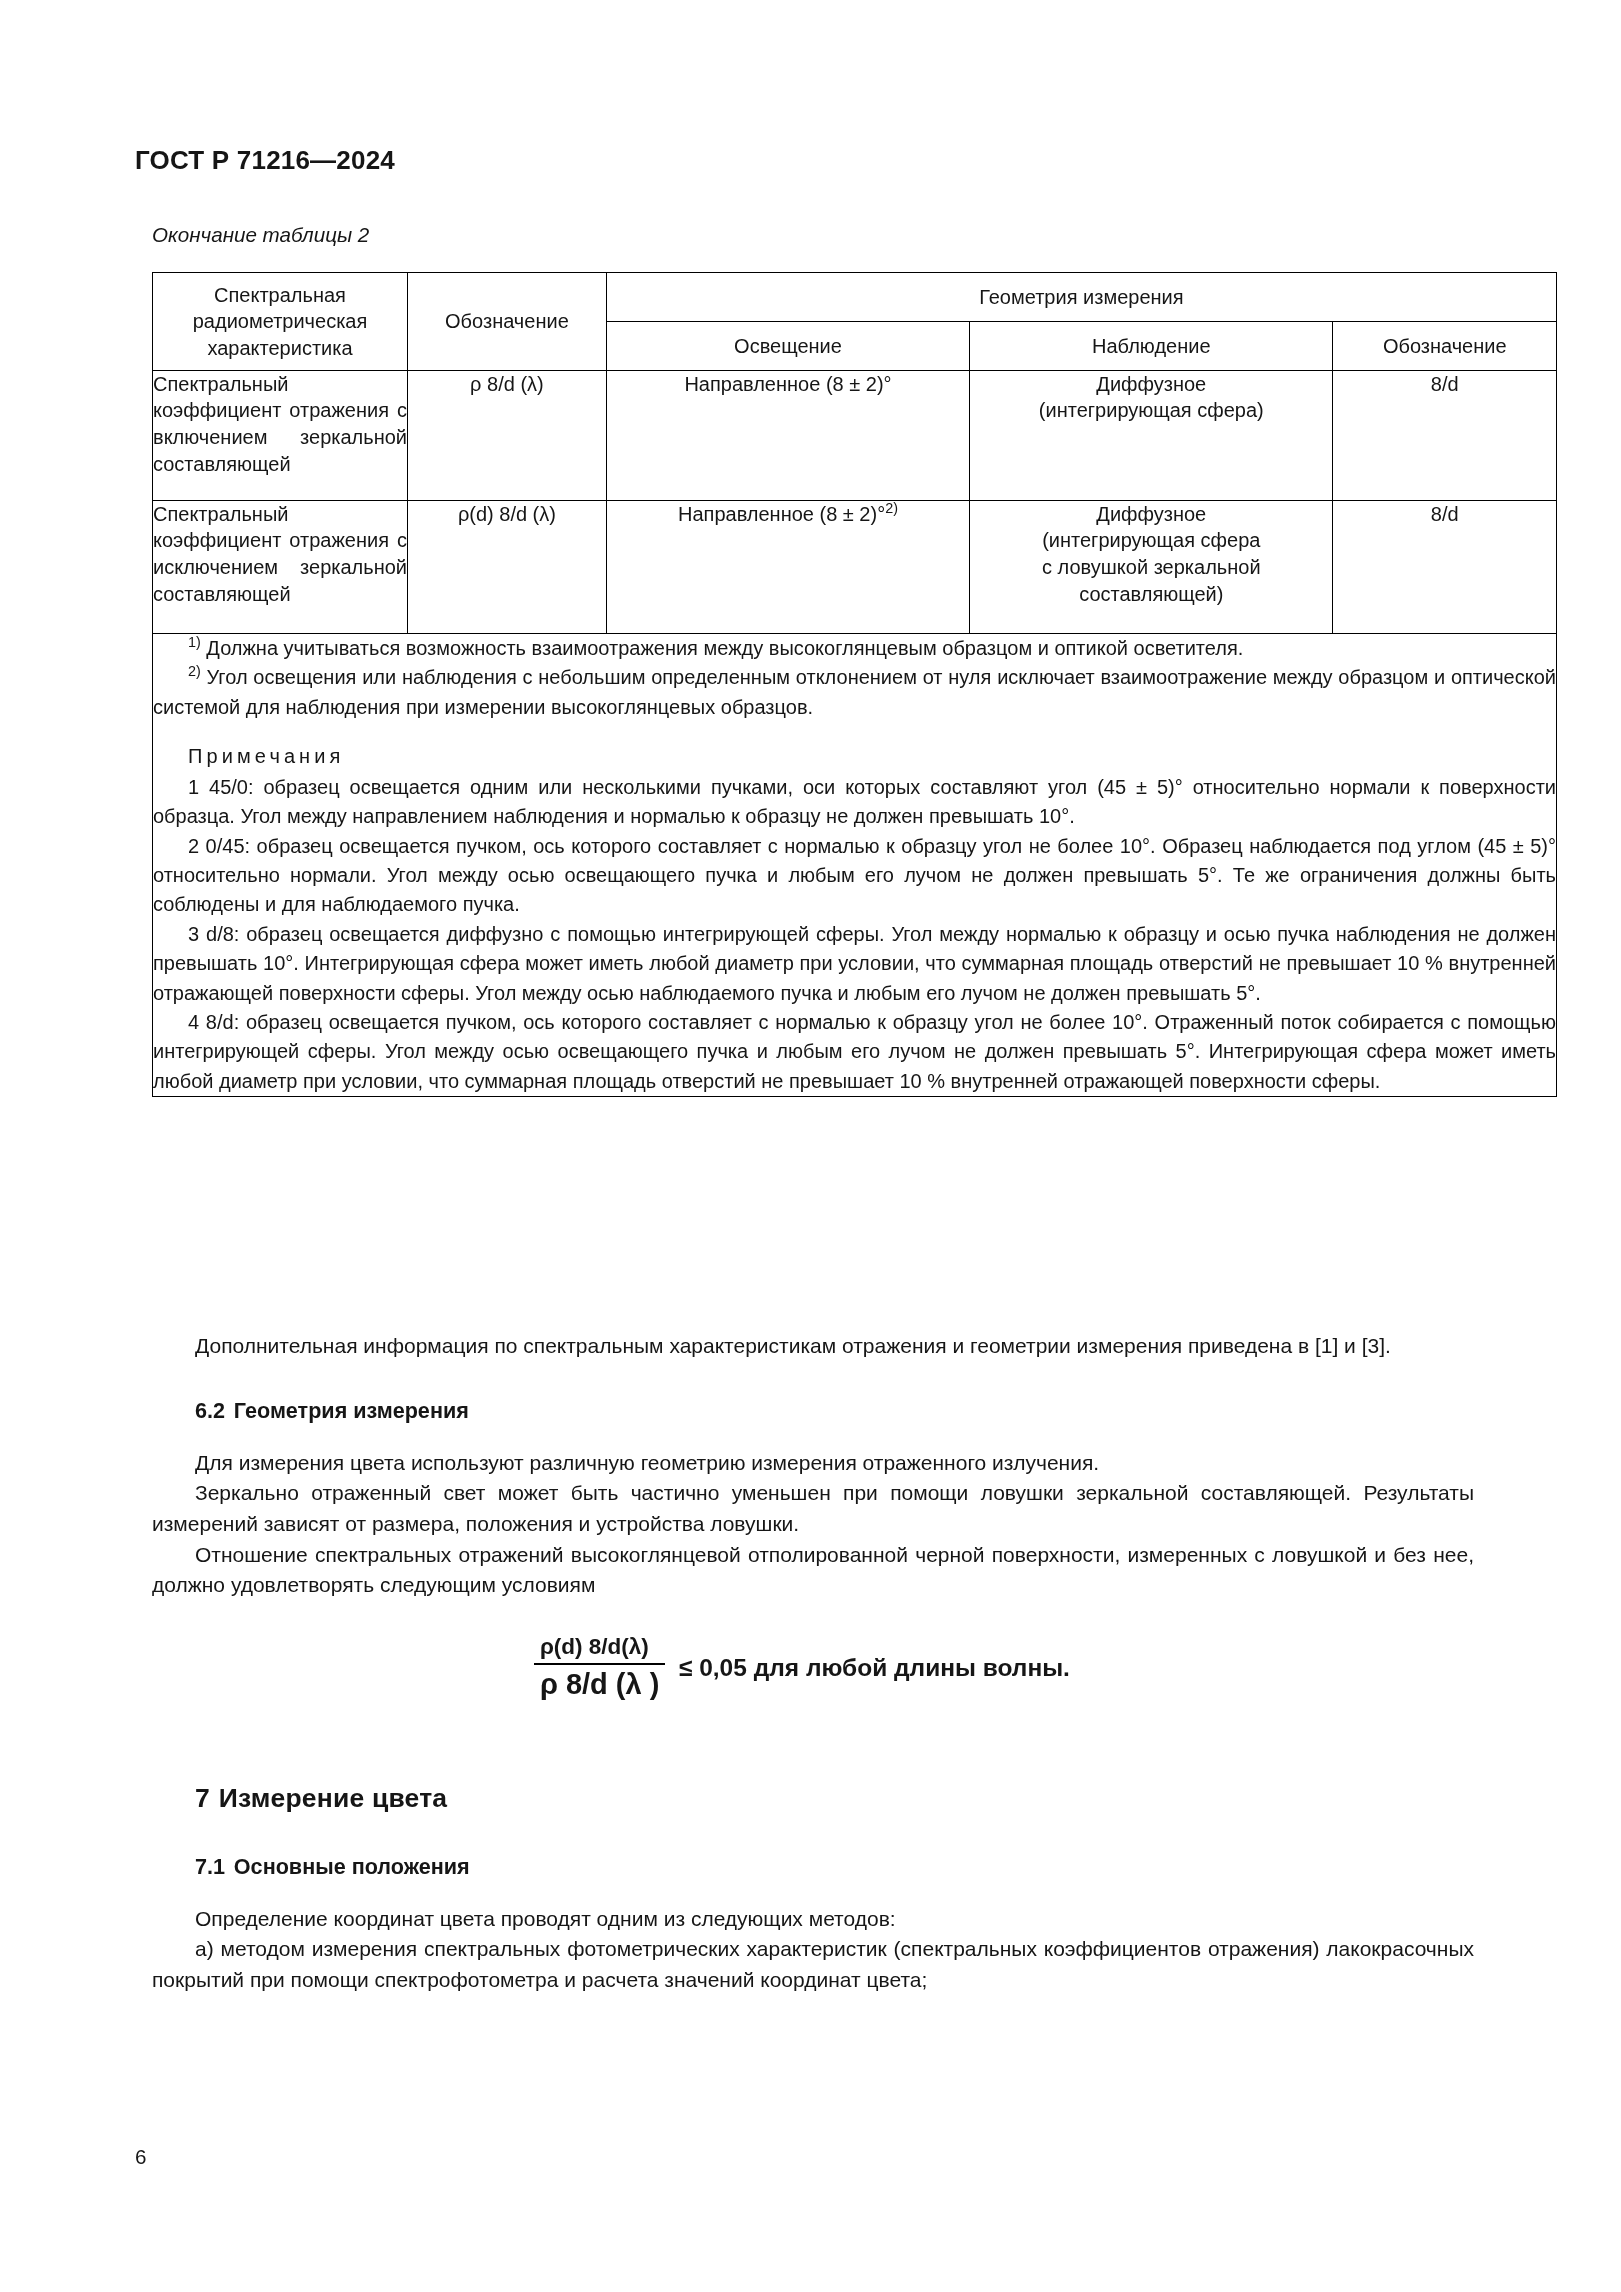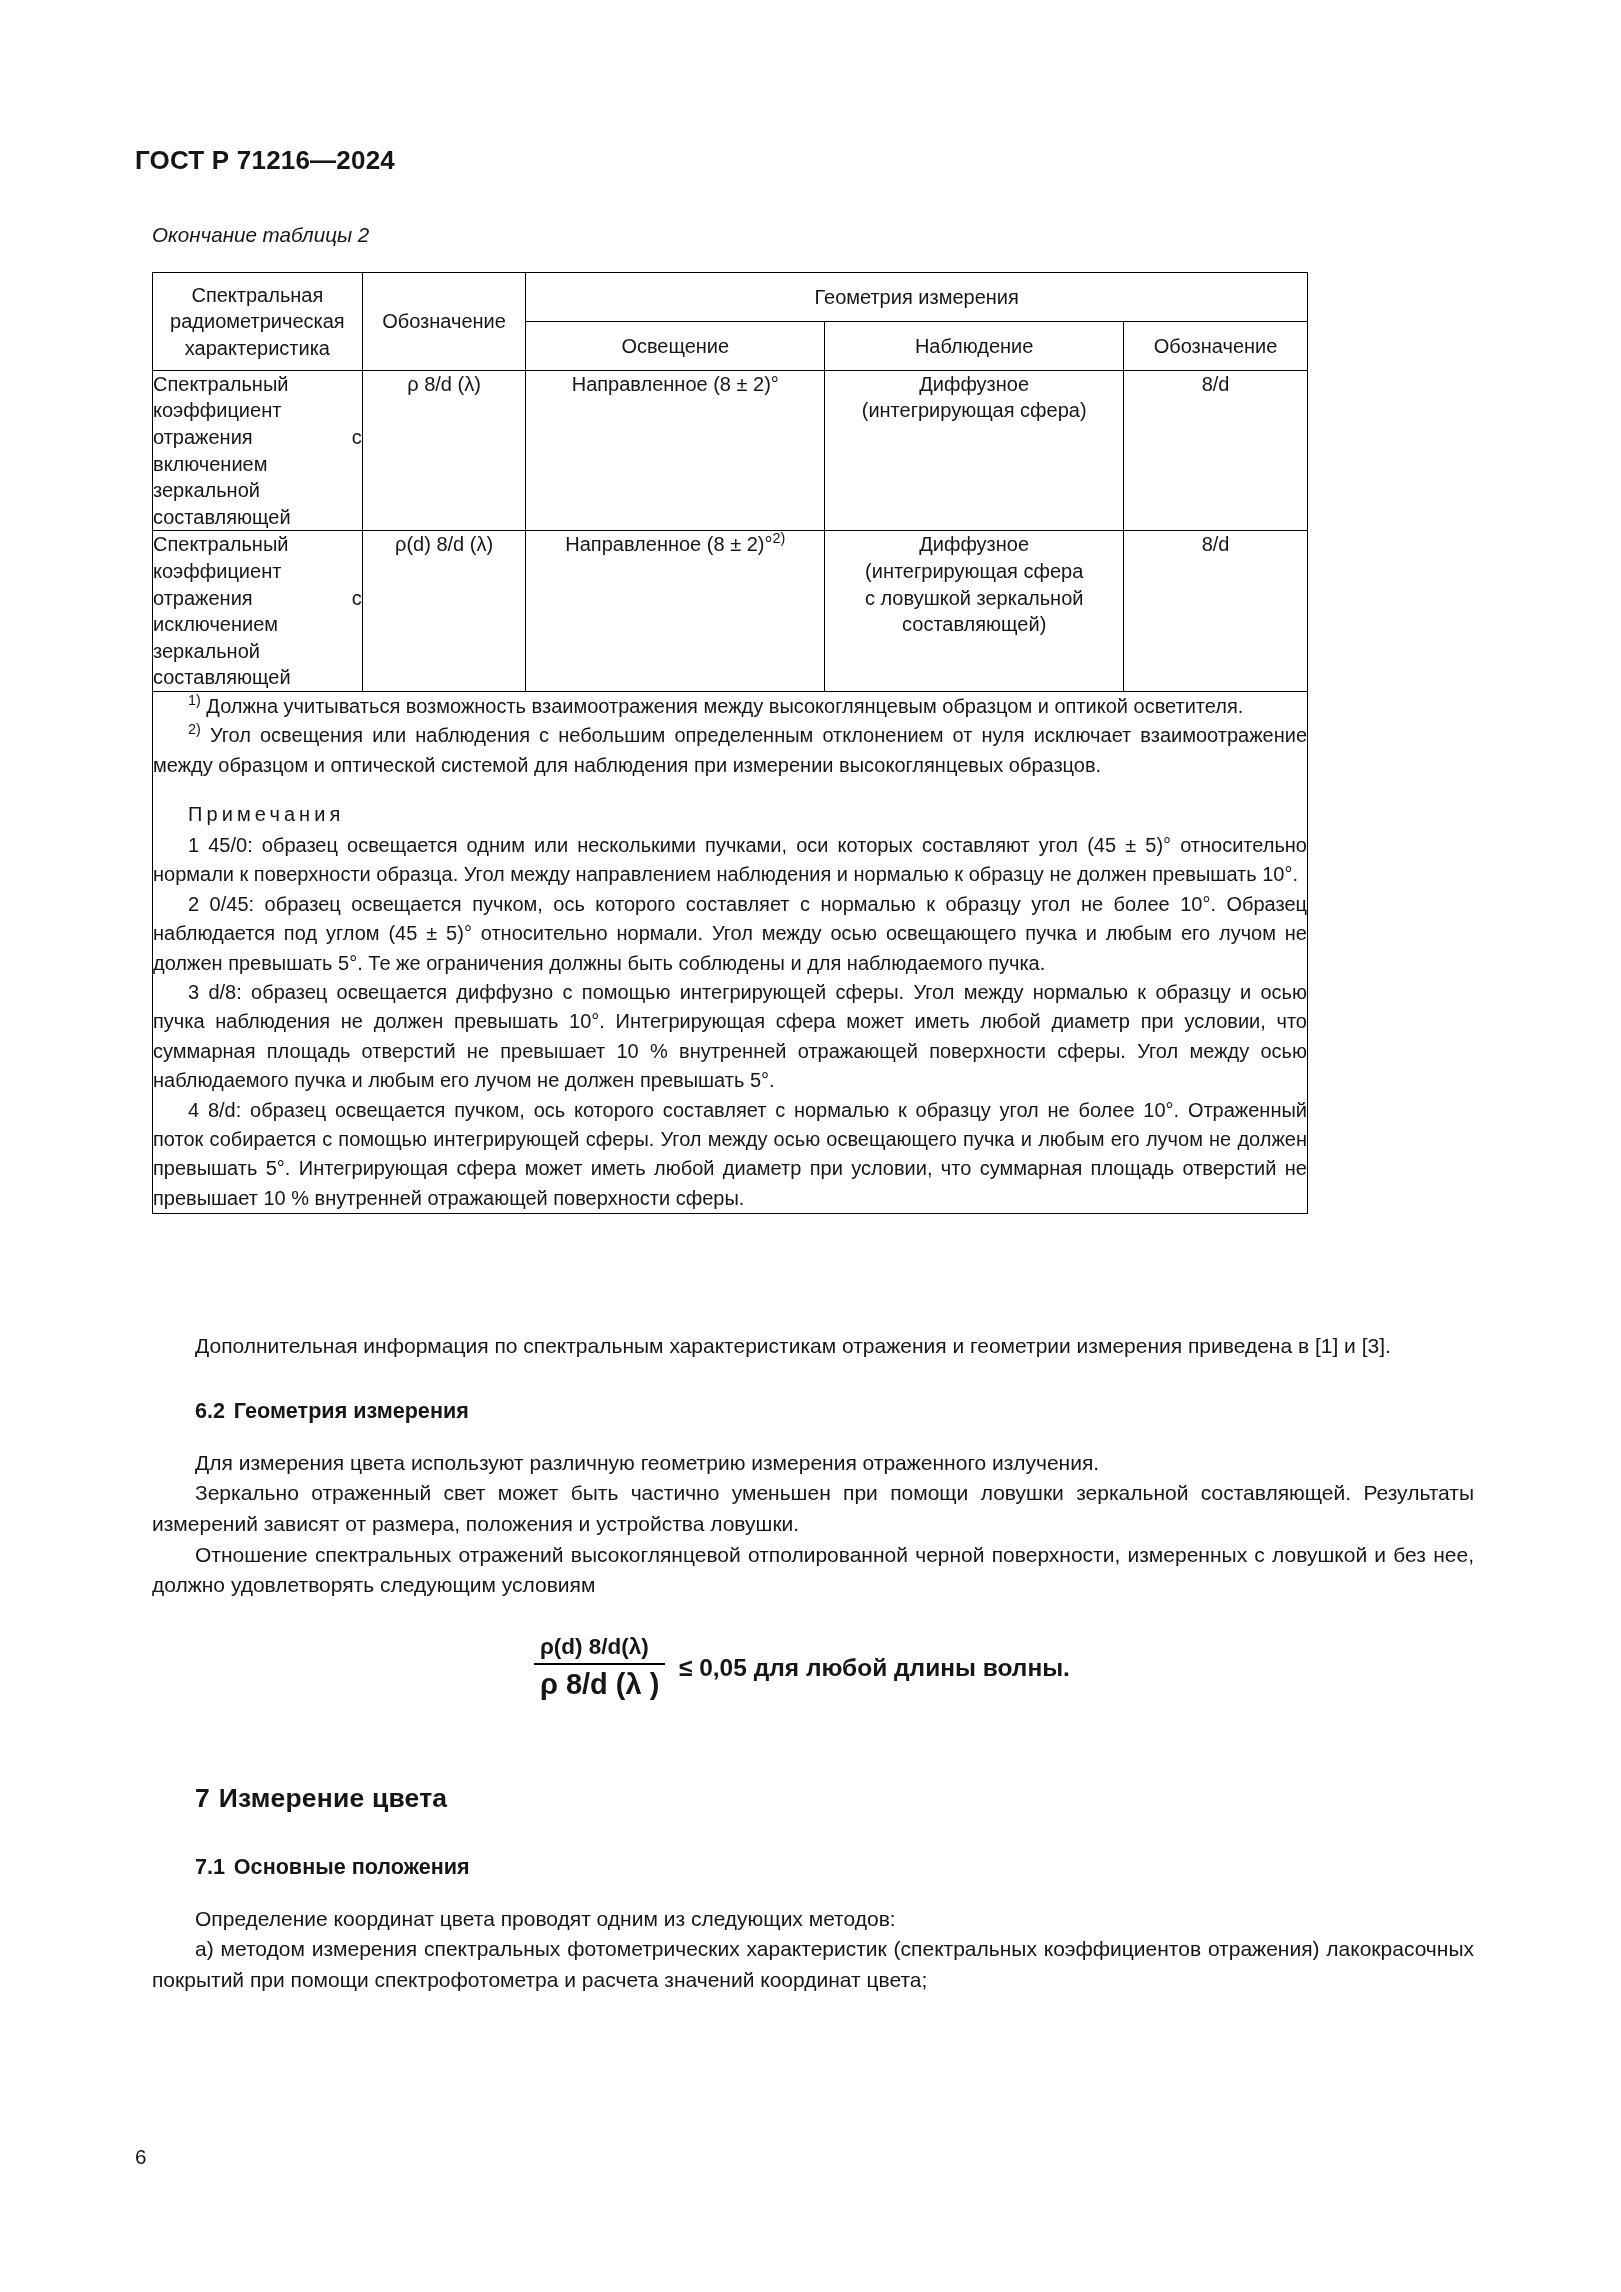--- a/index.html
+++ b/index.html
@@ -43,21 +43,21 @@
     top: 223px;
     font-size: 20.6px;
     font-style: italic;
   }
 
   
   .tbl-wrap {
     position: absolute;
     left: 152px;
     top: 272px;
-    width: 1156px;
+    width: 1405px;
   }
   table.maintable {
     border-collapse: collapse;
     width: 100%;
     table-layout: fixed;
     font-size: 20px;
   }
   table.maintable td, table.maintable th {
     border: 1.6px solid #000;
     padding: 0;

